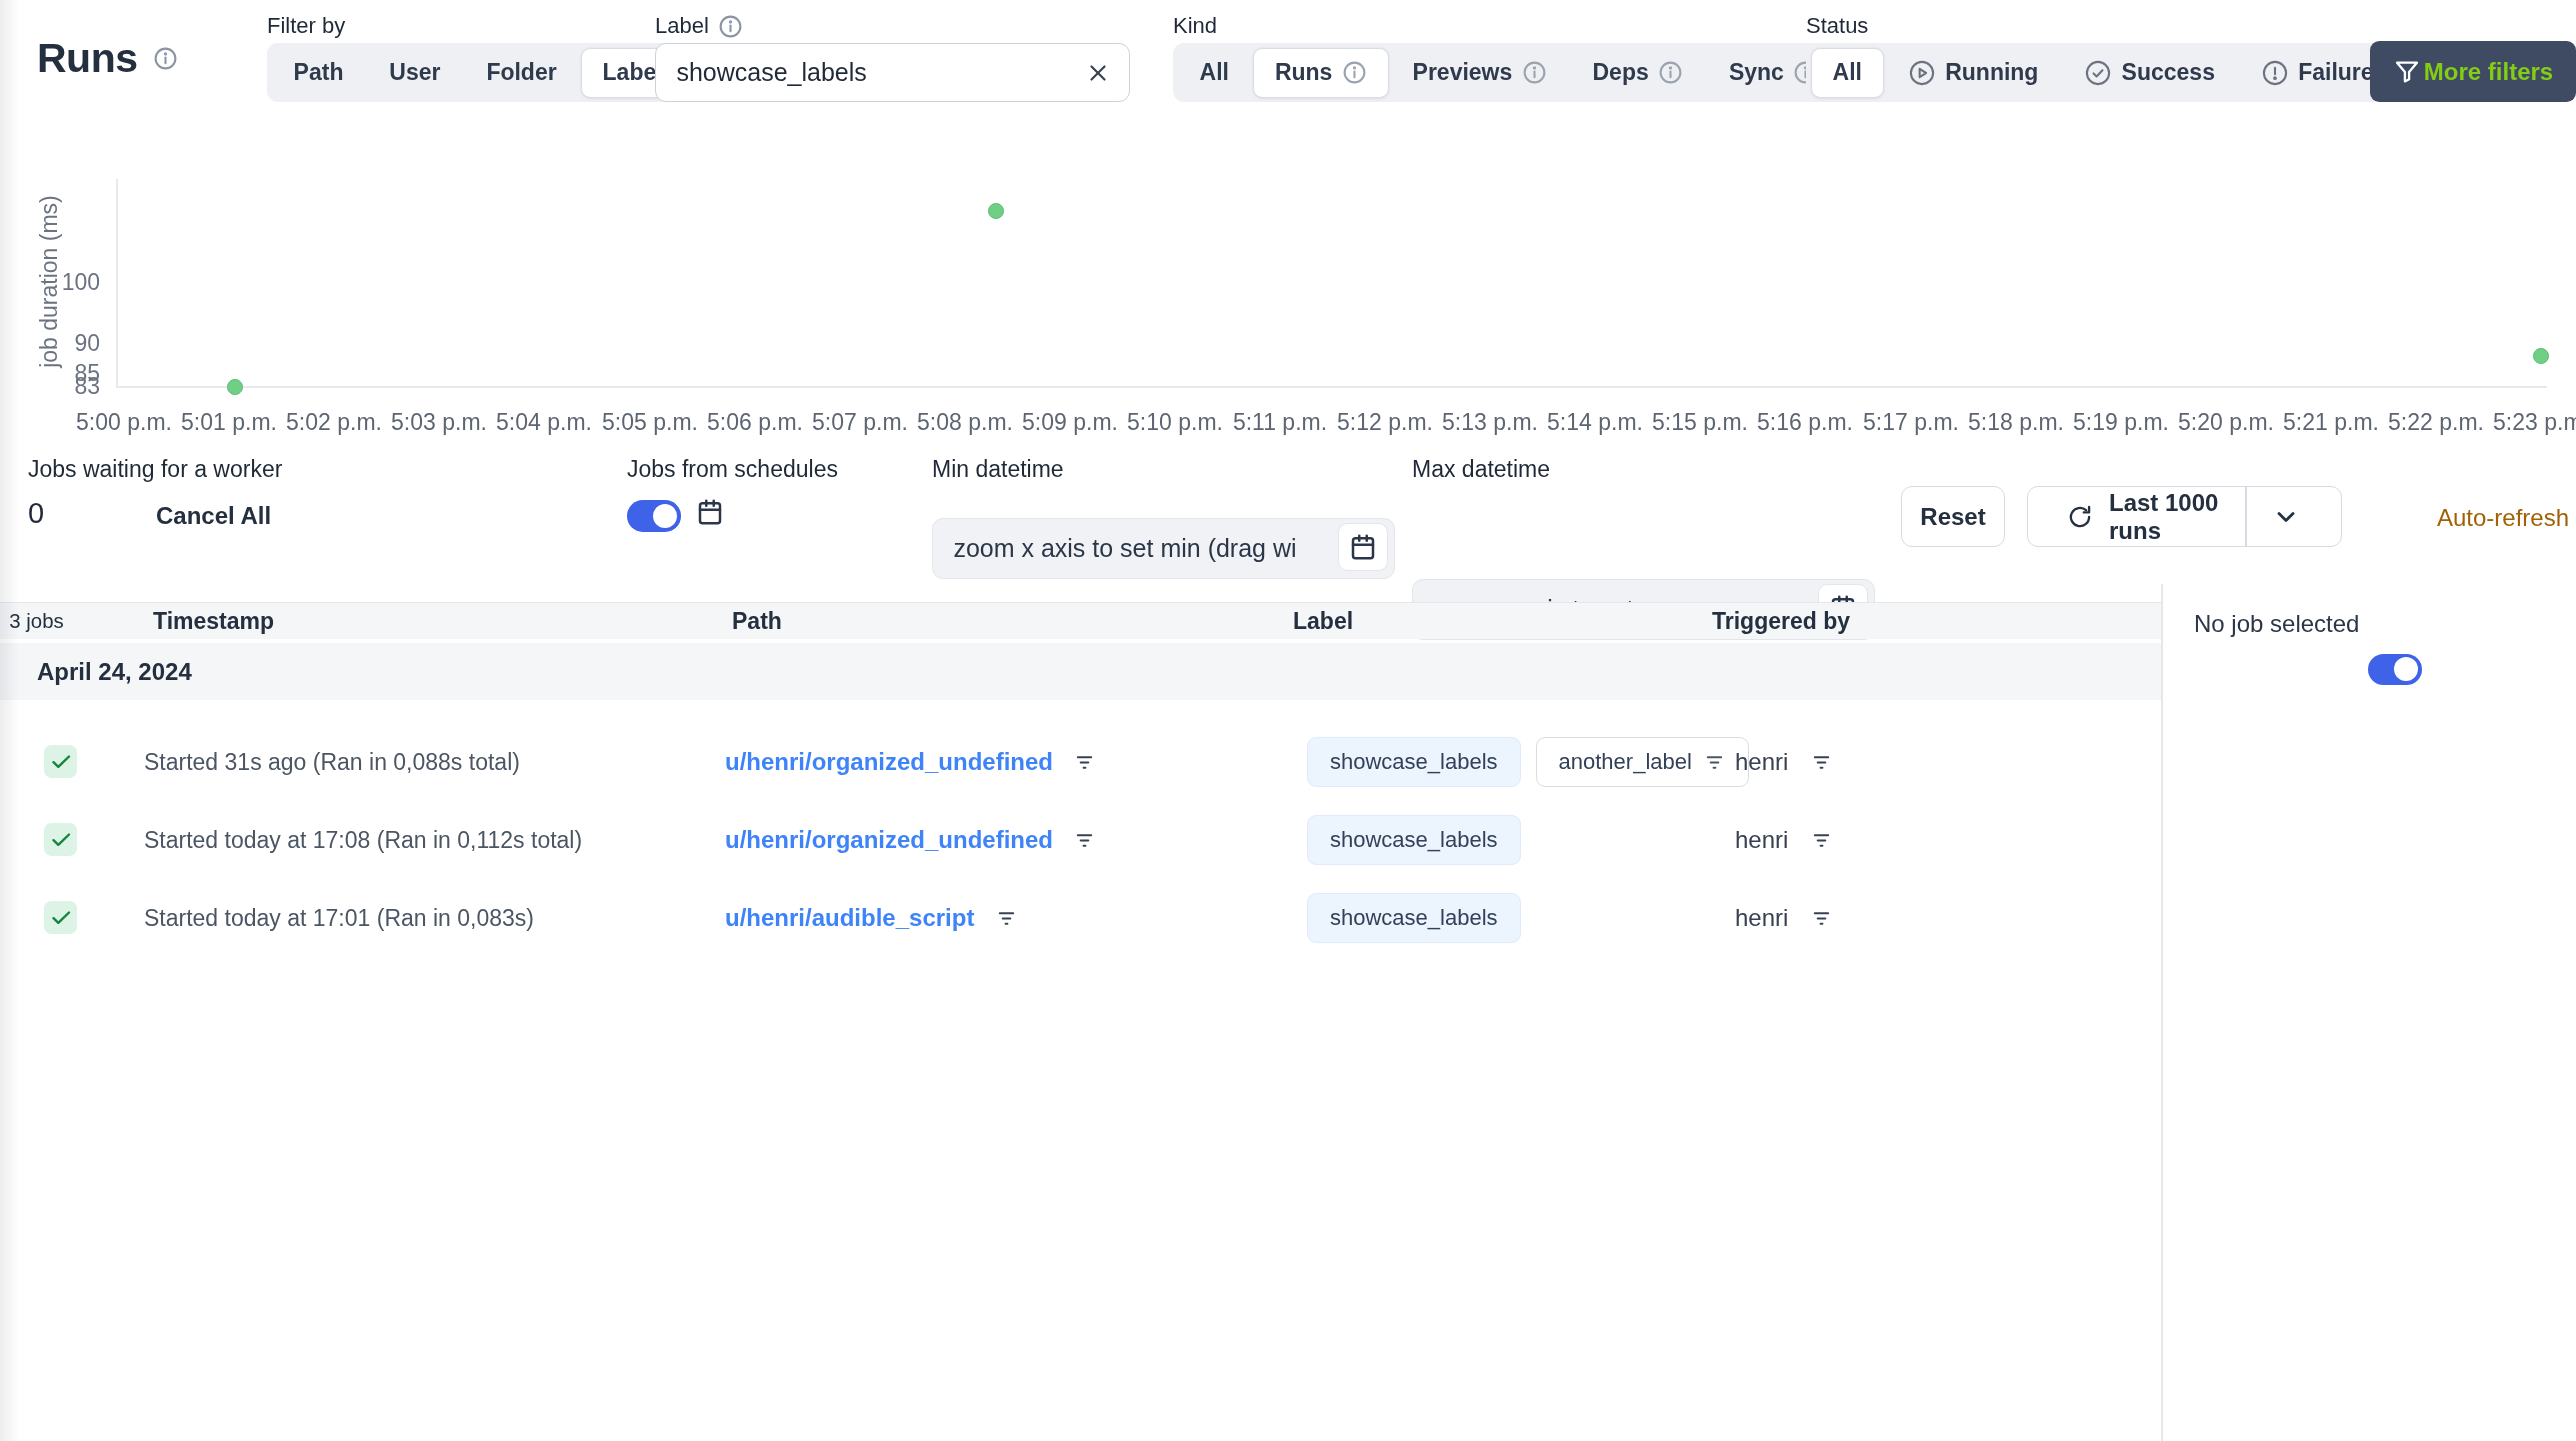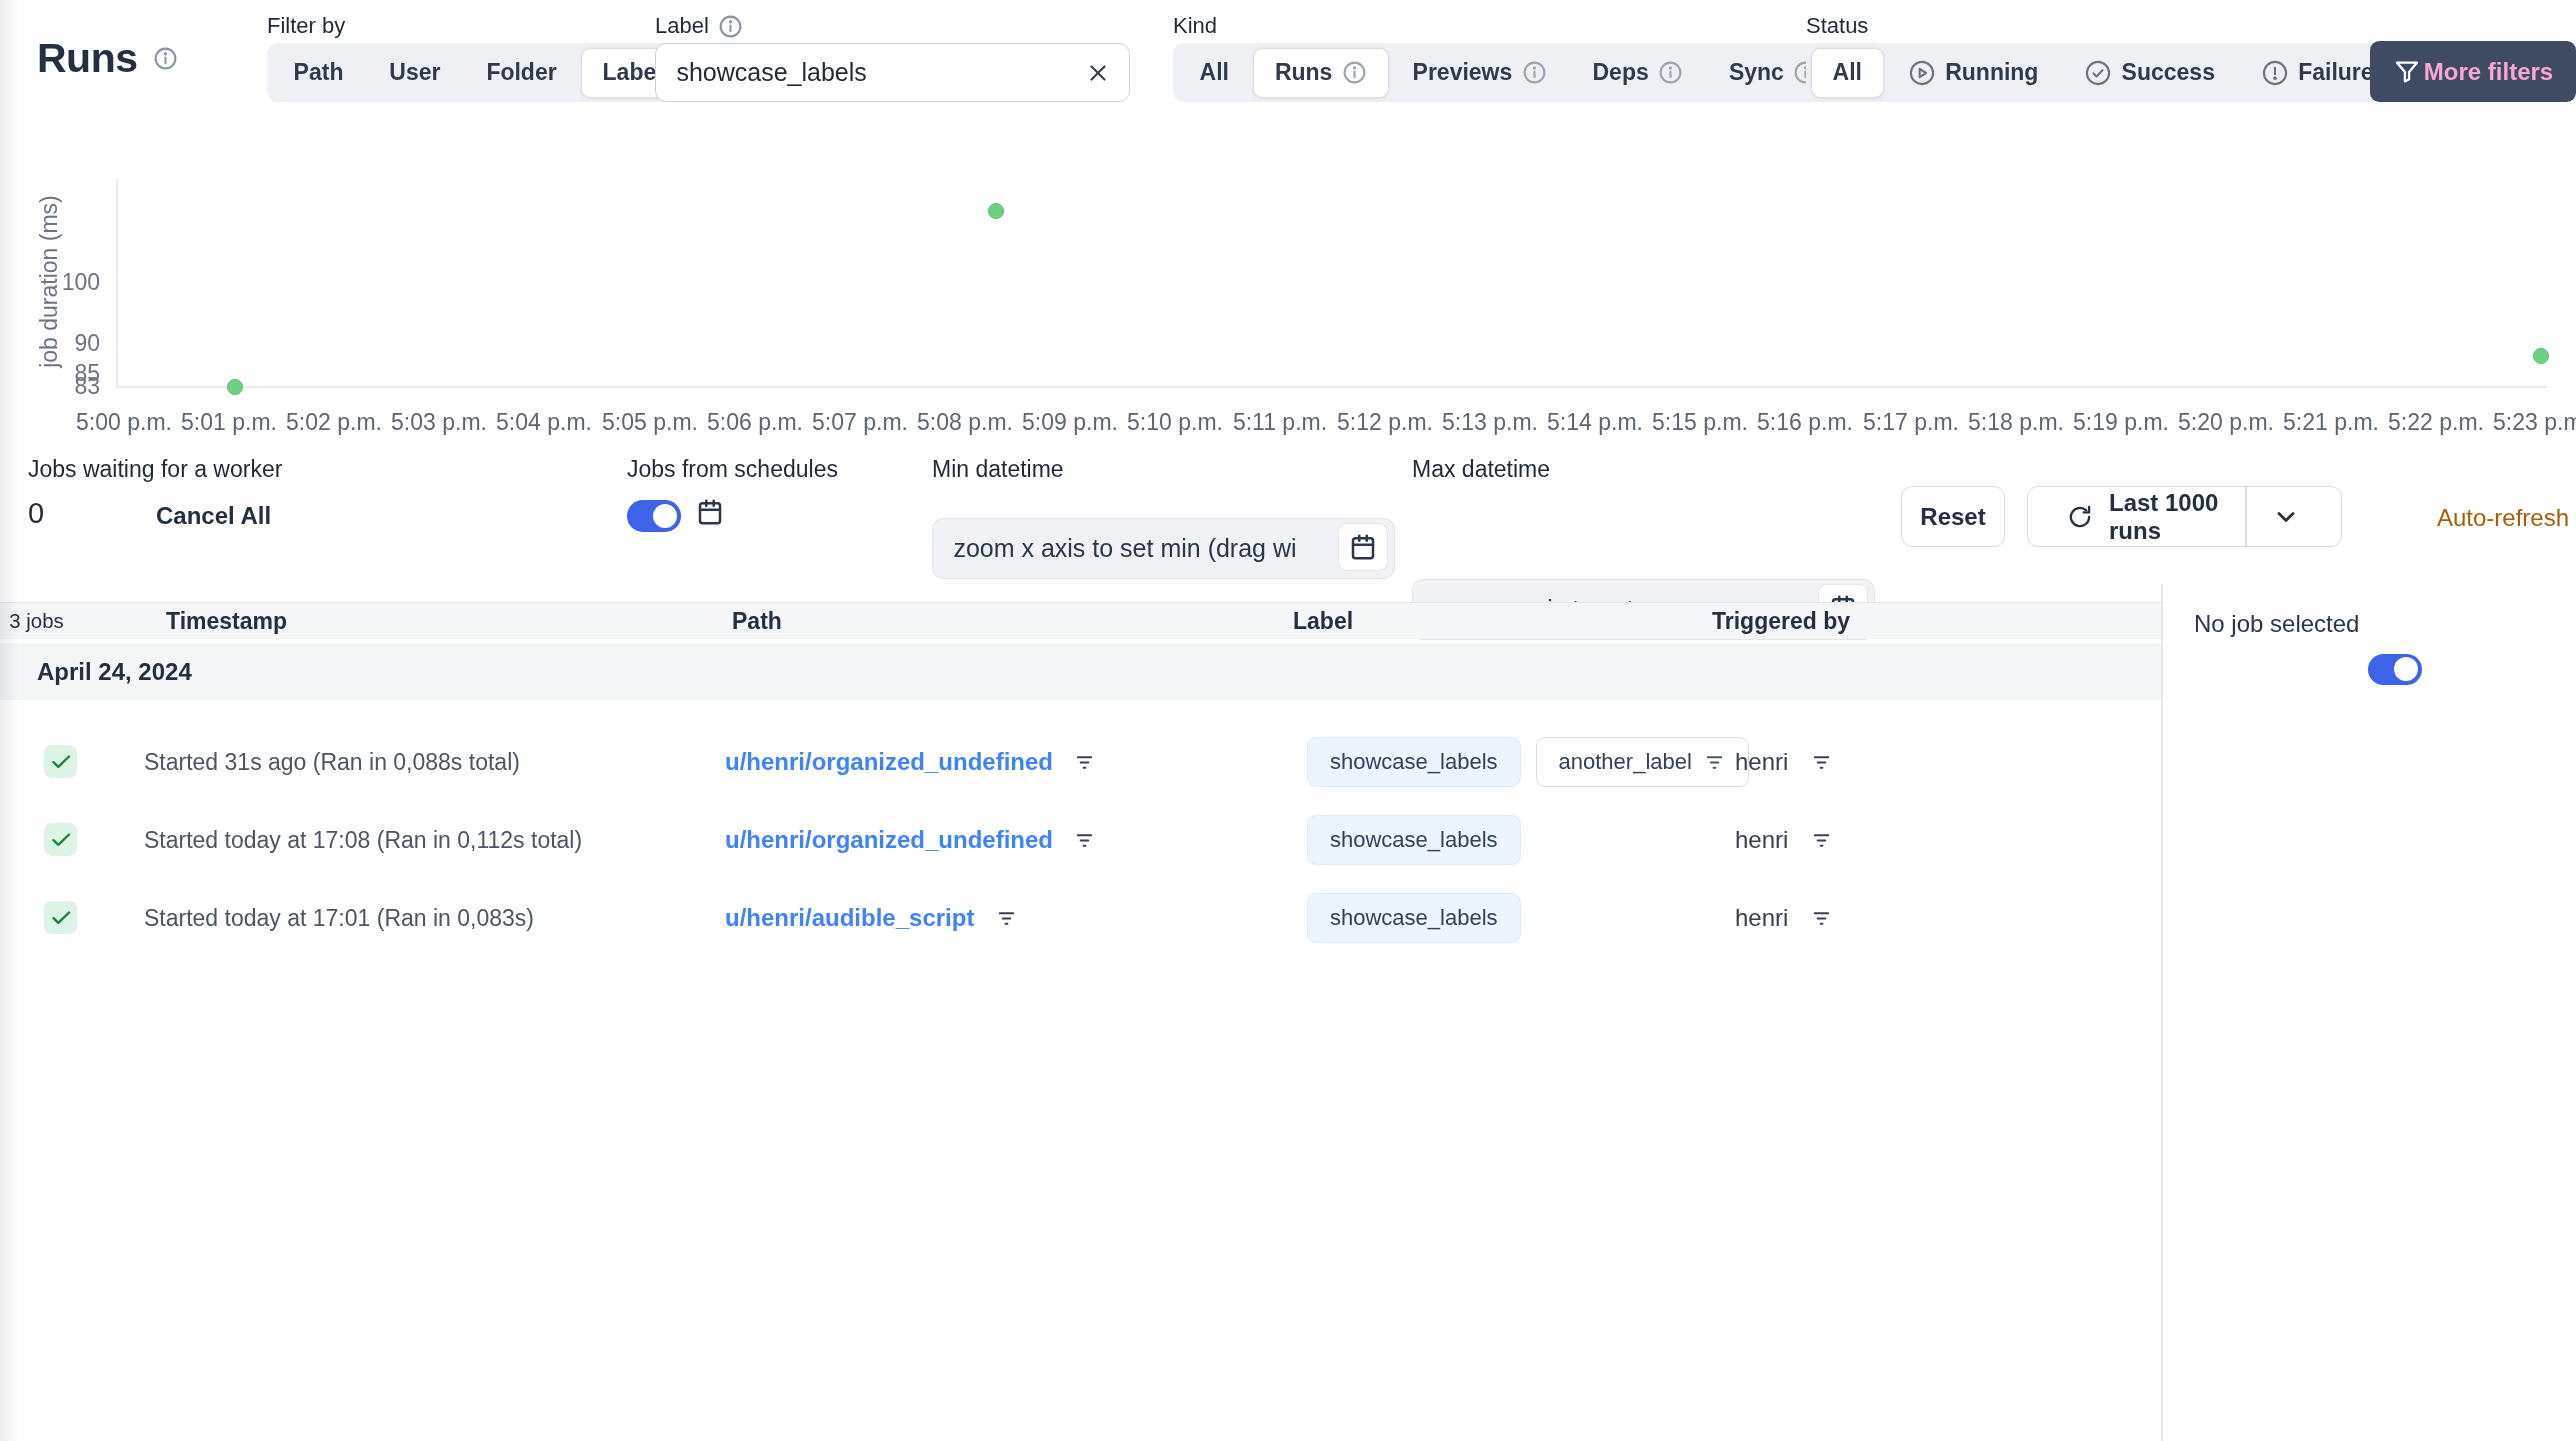--- a/index.html
+++ b/index.html
@@ -15,21 +15,21 @@
   .page-title{font-size:41px;font-weight:700;color:#24303f;letter-spacing:-0.5px;display:flex;align-items:center;gap:15px;}
   .field-label{font-size:22px;color:#1f2937;display:flex;align-items:center;gap:9.3px;white-space:nowrap;}
   .seg{display:flex;align-items:center;background:#eef0f3;border-radius:11px;padding:4.6px;height:59px;box-sizing:border-box;gap:1.9px;}
   .seg-item{display:flex;align-items:center;gap:9.3px;padding:0 21px;height:50px;border-radius:9.3px;
     font-size:23px;font-weight:600;color:#2f3a4d;white-space:nowrap;cursor:pointer;box-sizing:border-box;border:0.9px solid transparent;}
   .seg-item.selected{background:#fff;border:0.9px solid #d8dce3;box-shadow:0 0.9px 2.8px rgba(0,0,0,.08);}
   .icon{display:inline-flex;align-items:center;justify-content:center;flex:none;}
   .text-input{background:#fff;border:1.9px solid #ccd2da;border-radius:11px;display:flex;align-items:center;box-sizing:border-box;}
   .text-input input{border:none;outline:none;background:transparent;font-size:25px;color:#1f2937;
     font-family:"Liberation Sans",sans-serif;flex:1;padding:0 9.3px 0 20.4px;min-width:0;}
-  .dark-btn{background:#3e4b63;color:#f9a8d4;border:none;border-radius:9.3px;display:flex;align-items:center;justify-content:center;
+  .dark-btn{background:#3e4b63;color:#84cc16;border:none;border-radius:9.3px;display:flex;align-items:center;justify-content:center;
     gap:3px;font-size:24px;font-weight:600;cursor:pointer;font-family:"Liberation Sans",sans-serif;}
   .lite-btn{background:#fff;border:1.9px solid #d7dbe1;border-radius:11px;display:flex;align-items:center;justify-content:center;
     font-size:24px;font-weight:600;color:#24303f;cursor:pointer;box-sizing:border-box;font-family:"Liberation Sans",sans-serif;}
   .toggle{width:54px;height:31.5px;border-radius:15.8px;background:#3e63e8;position:relative;cursor:pointer;flex:none;}
   .toggle .knob{position:absolute;top:3.7px;right:3.7px;width:24px;height:24px;border-radius:50%;background:#fff;}
   .dt-input{background:#f0f2f5;border:1.9px solid #e2e5ea;border-radius:11px;display:flex;align-items:center;box-sizing:border-box;position:relative;}
   .dt-input input{border:none;outline:none;background:transparent;font-size:25px;color:#2b3648;
     font-family:"Liberation Sans",sans-serif;flex:1;padding:0 65px 0 20.4px;min-width:0;}
   .dt-input input::placeholder{color:#2b3648;opacity:1;}
   .dt-cal-btn{position:absolute;right:5.6px;top:4.6px;width:50px;height:48px;background:#fff;border:1.9px solid #e2e5ea;border-radius:9.3px;
@@ -323,21 +323,21 @@
   </div>
 </div>
 
 <div class="abs toggle" style="left:2368px;top:500px;">
     <div class="knob"></div>
   </div>
 <div class="abs" style="left:2437px;top:504px;font-size:24px;color:#a16207;">Auto-refresh</div>
 
 <div class="band" style="top:602px;height:37px;border-top:0.9px solid #e5e7eb;">
   <span class="th" style="left:9.3px;font-weight:400;font-size:20.4px;">3 jobs</span>
-  <span class="th" style="left:153px;margin-left:13px;">Timestamp</span>
+  <span class="th" style="left:153px;">Timestamp</span>
   <span class="th" style="left:732px;">Path</span>
   <span class="th" style="left:1293px;">Label</span>
   <span class="th" style="left:1712px;">Triggered by</span>
 </div>
 <div class="band" style="top:643px;height:57px;">
   <span class="th" style="left:37px;font-size:24px;">April 24, 2024</span>
 </div>
 <div id="rows" class="abs" style="left:0;top:723px;width:2161px;">
     <div class="job-row" style="top: 0px;">
       <span class="check-badge">

